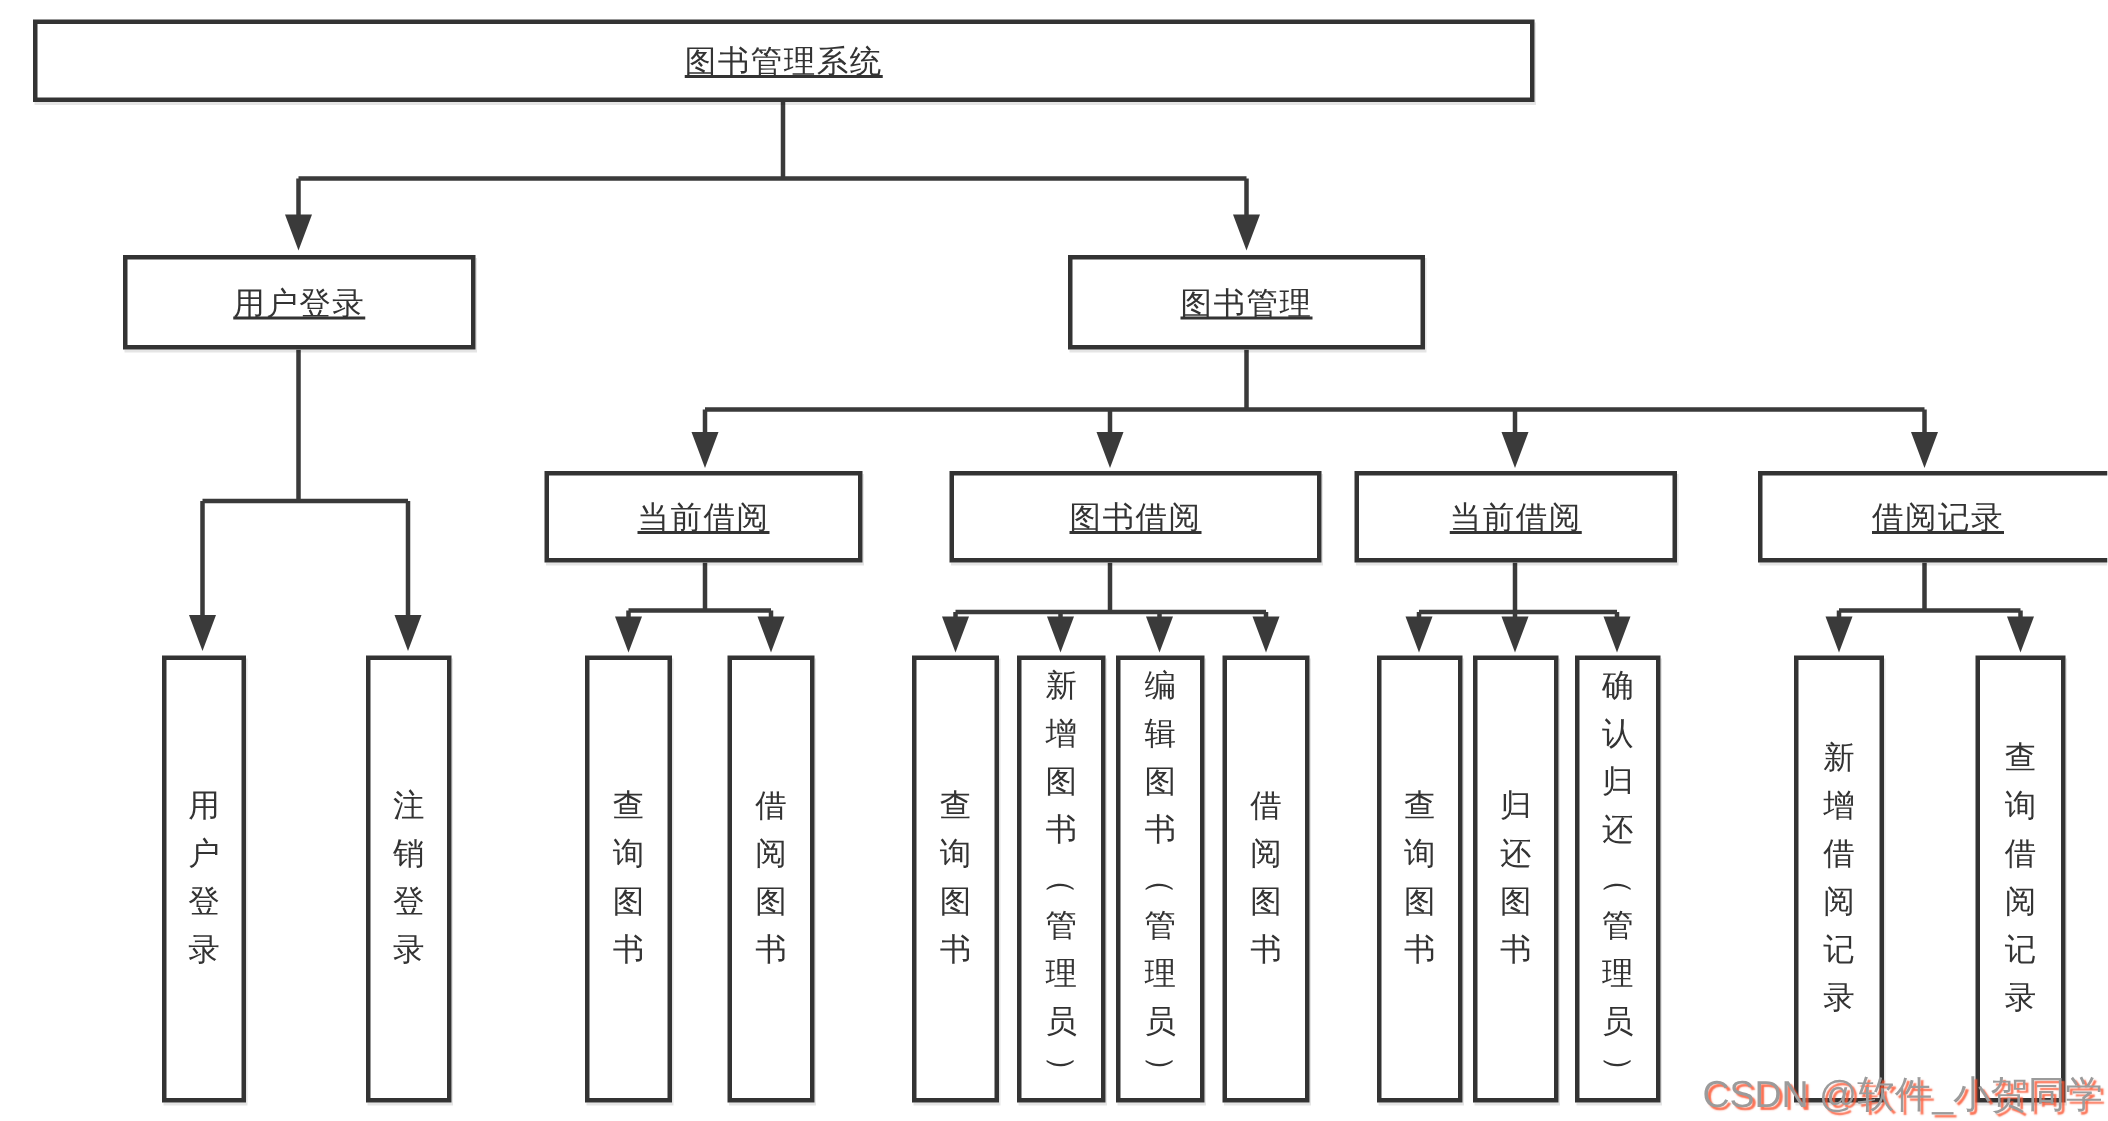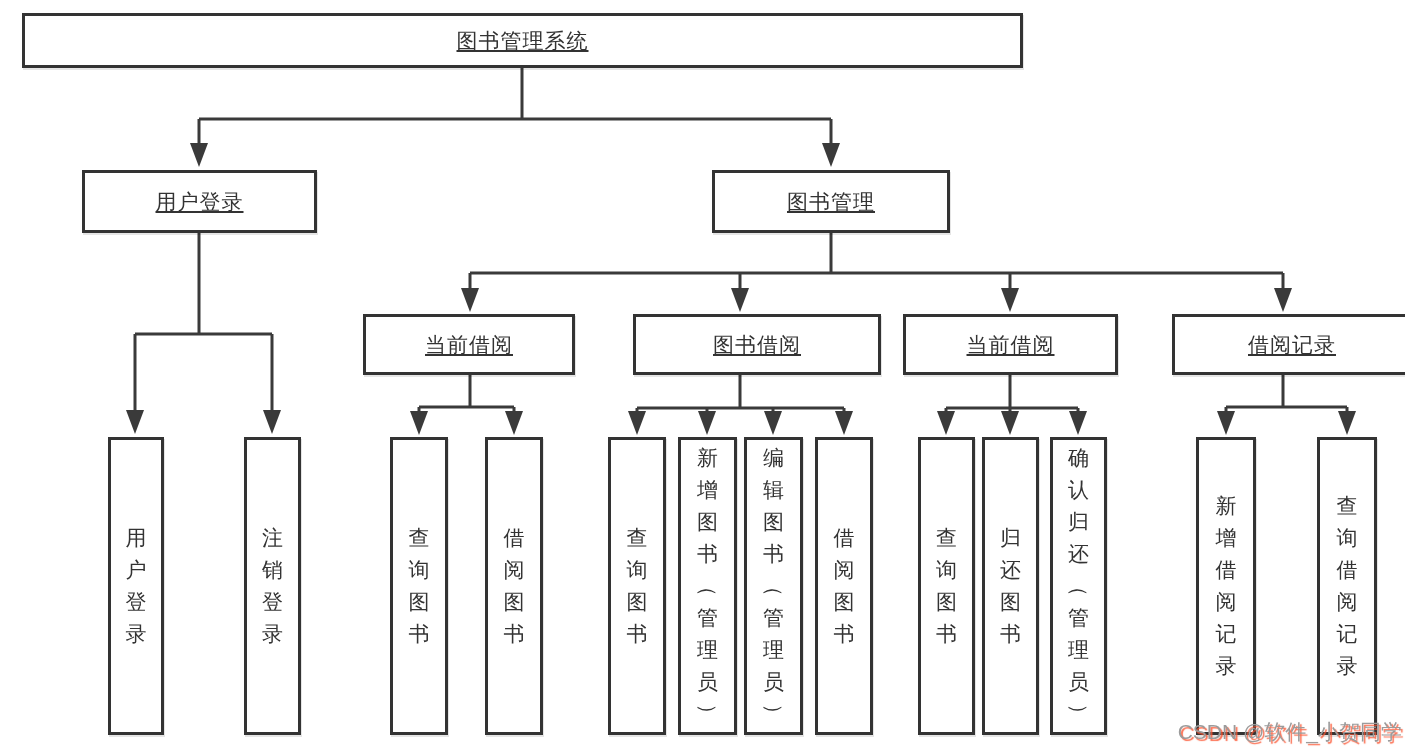--- a/index.html
+++ b/index.html
@@ -47,21 +47,21 @@
   .vtext div {
     height: 32px;
     line-height: 32px;
     text-align: center;
   }
   .vtext div.rot { transform: rotate(90deg); }
   .watermark {
     position: absolute;
     right: 3px;
     bottom: 1px;
-    font-size: 21px;
+    font-size: 25px;
     color: #9b9b9b;
     text-shadow: 2px 2px 1px rgba(252, 85, 49, 0.85);
     white-space: nowrap;
     z-index: 5;
   }
 </style>
 </head>
 <body>
 
 <div class="stage">

